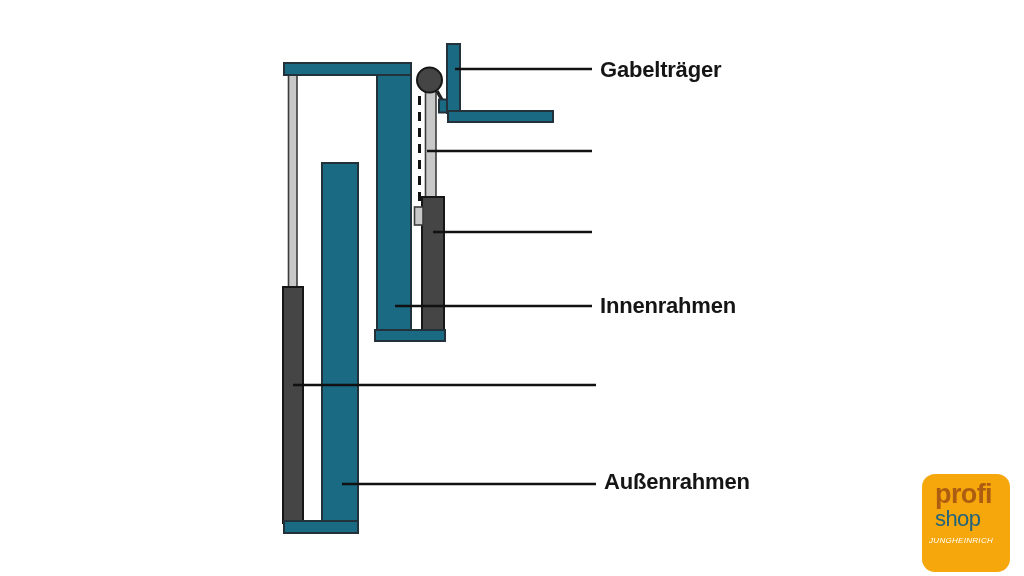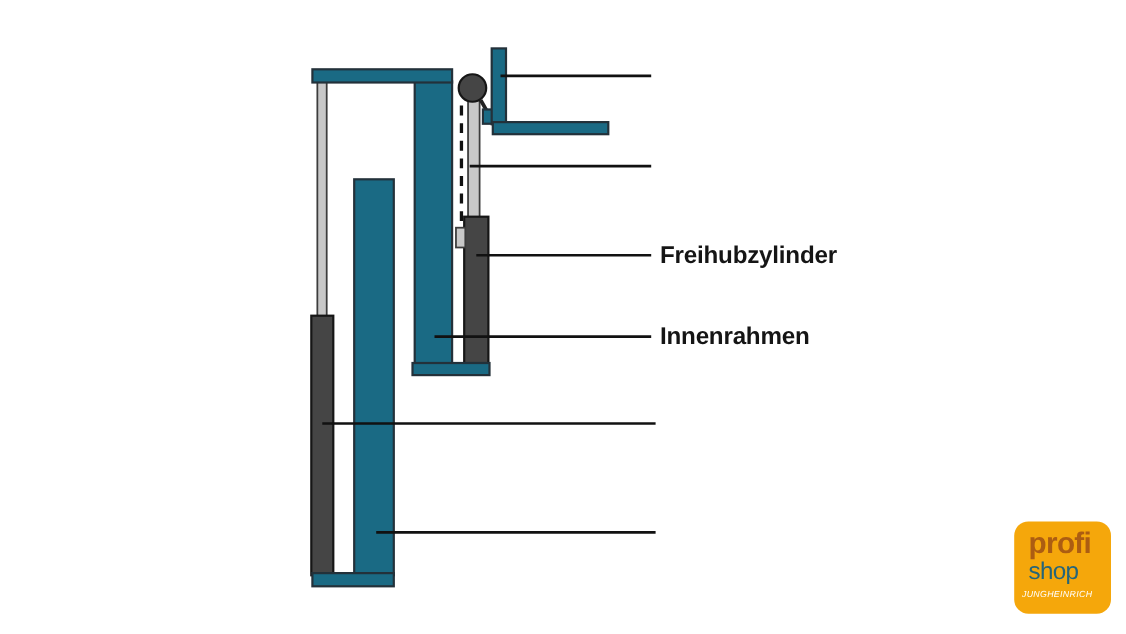--- a/index.html
+++ b/index.html
@@ -21,21 +21,21 @@
     color:var(--labeltext);letter-spacing:-0.2px;white-space:nowrap;
   }
   .lbl-gabeltraeger{left:600px;top:57px}
   .lbl-freihubkette{left:600px;top:138px}
   .lbl-freihubzylinder{left:600px;top:219px}
   .lbl-innenrahmen{left:600px;top:293px}
   .lbl-masthubzylinder{left:604px;top:374px}
   .lbl-aussenrahmen{left:604px;top:469px}
 
   .logo{
-    position:absolute;left:922px;top:474px;width:88px;height:84px;
+    position:absolute;left:922px;top:474px;width:88px;height:98px;
     border-radius:13px;background:var(--logo-bg);
     box-sizing:border-box;padding:8px 0 0 13px;
   }
   .logo .profi{font-size:27px;font-weight:700;line-height:25px;color:var(--logo-profi);letter-spacing:-0.6px}
   .logo .shop{font-size:22px;font-weight:400;line-height:24px;color:var(--logo-shop);letter-spacing:-0.6px}
   .logo .brand{
     font-size:8px;font-weight:400;font-style:italic;color:var(--logo-brand);
     letter-spacing:0.3px;margin:5px 0 0 -6px;white-space:nowrap;
   }
 </style>
@@ -70,22 +70,23 @@
     <rect class="teal" x="448" y="111" width="105" height="11"></rect>
 
     <line class="leader" x1="455" y1="69" x2="592" y2="69"></line>
     <line class="leader" x1="427" y1="151" x2="592" y2="151"></line>
     <line class="leader" x1="433" y1="232" x2="592" y2="232"></line>
     <line class="leader" x1="395" y1="306" x2="592" y2="306"></line>
     <line class="leader" x1="293" y1="385" x2="596" y2="385"></line>
     <line class="leader" x1="342" y1="484" x2="596" y2="484"></line>
   </svg>
 
-  <div class="lbl lbl-freihubzylinder">Freihubzylinder</div>
+  <div class="lbl lbl-gabeltraeger">Gabelträger</div>
   <div class="lbl lbl-innenrahmen">Innenrahmen</div>
+  <div class="lbl lbl-aussenrahmen">Außenrahmen</div>
 
   <div class="logo">
     <div class="profi">profi</div>
     <div class="shop">shop</div>
     <div class="brand">JUNGHEINRICH</div>
   </div>
 
 </div>
 
 </body></html>

